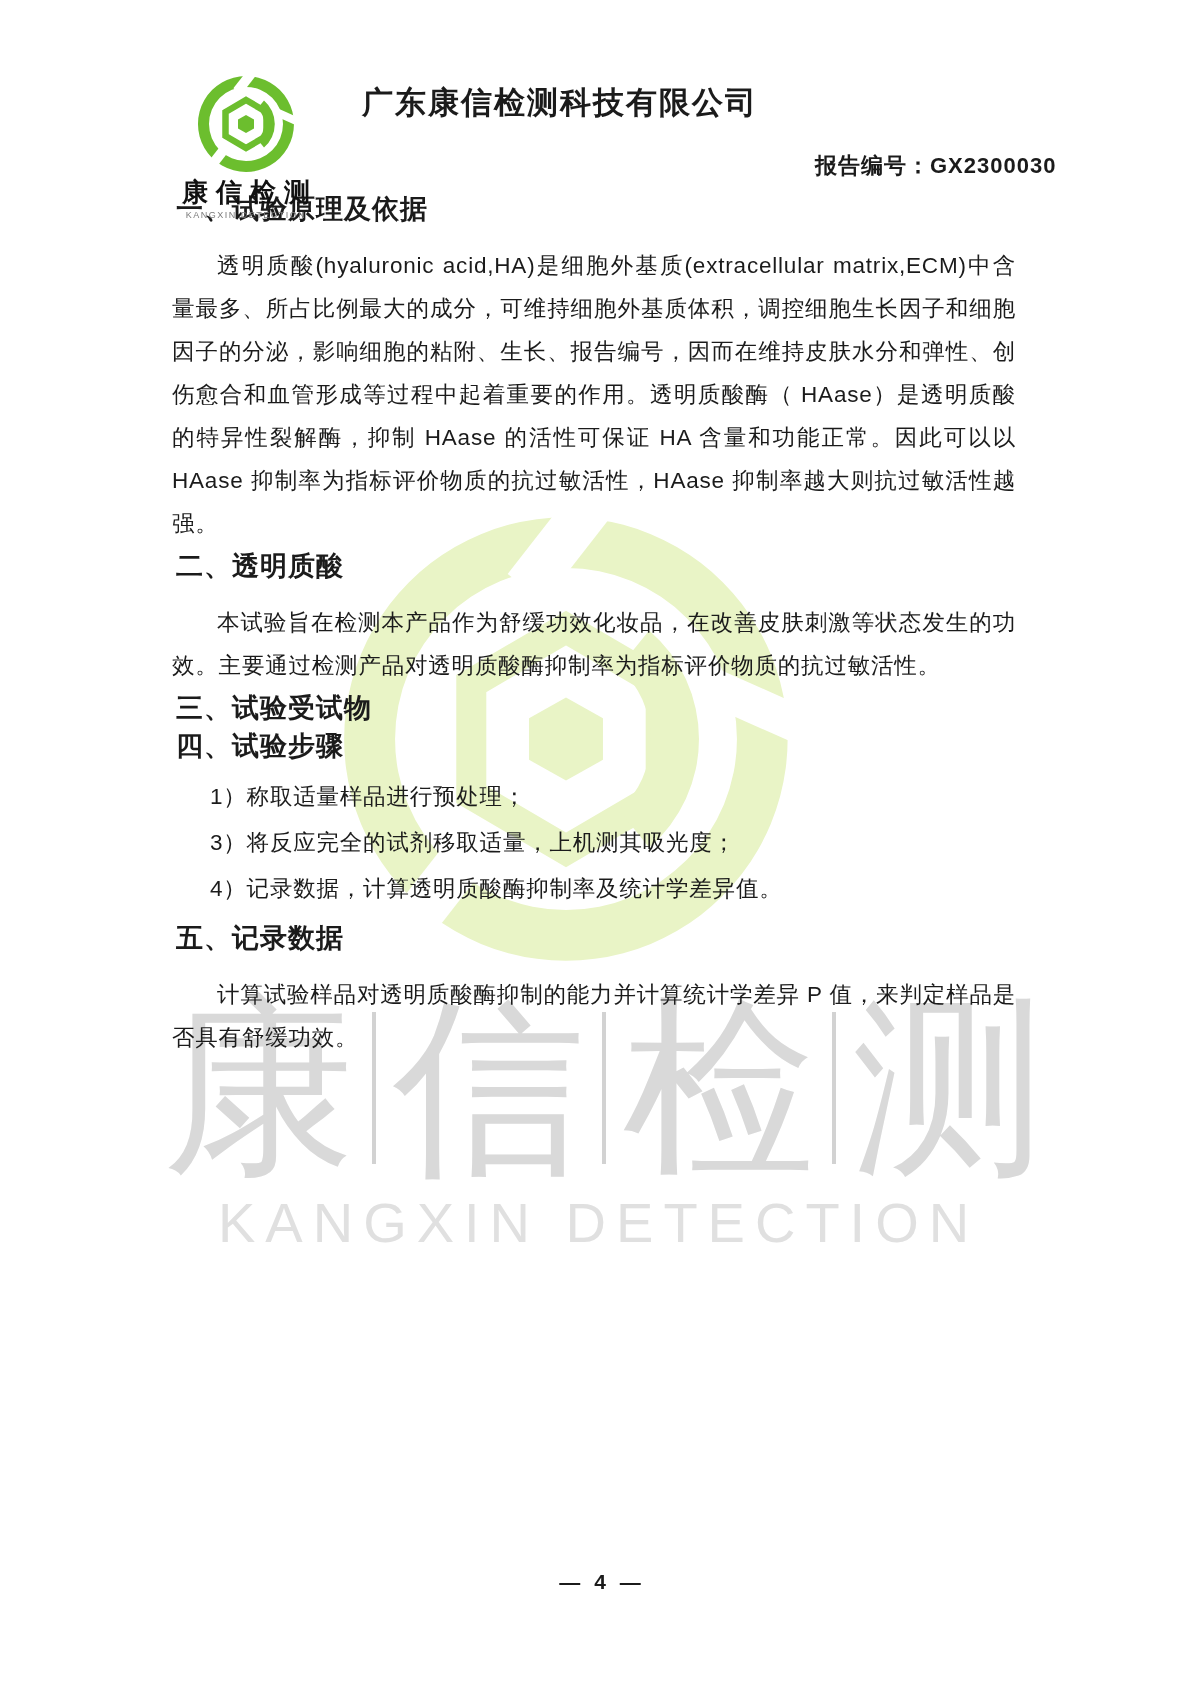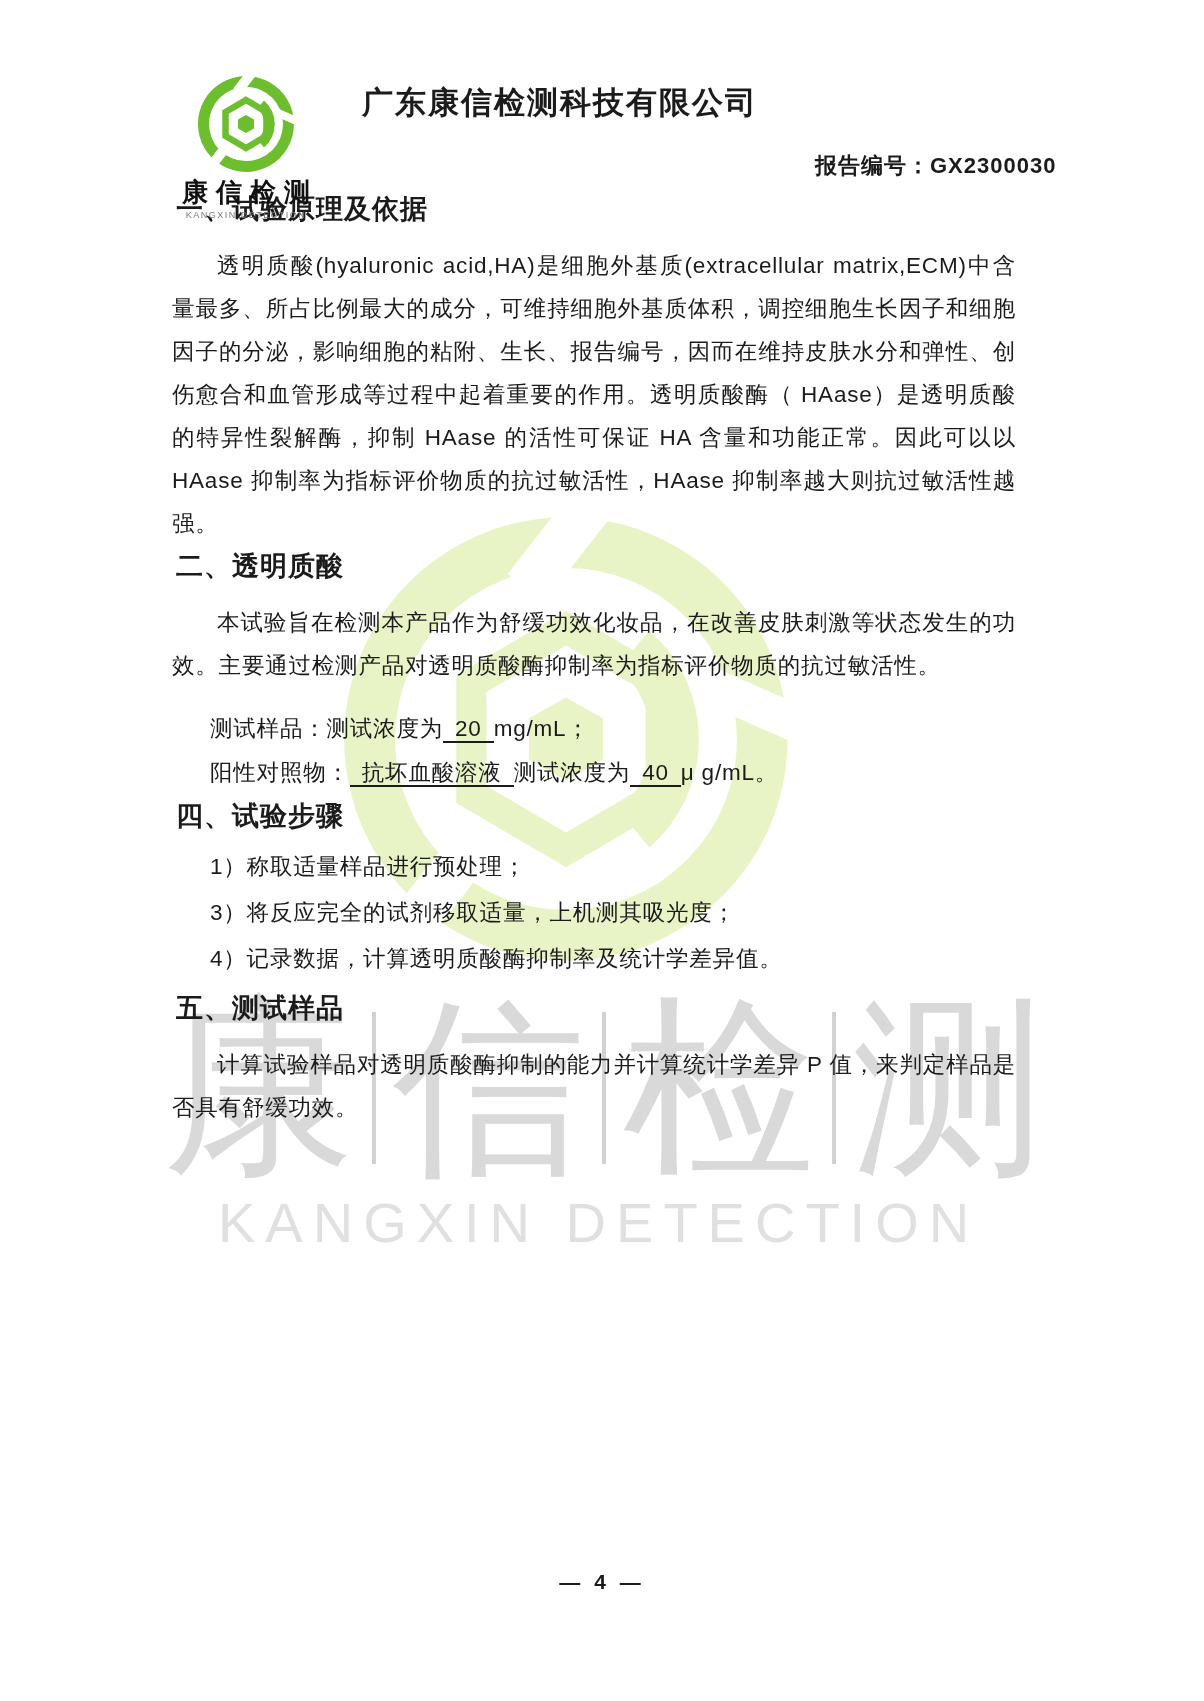--- a/index.html
+++ b/index.html
@@ -131,32 +131,29 @@
   <div class="report-no">报告编号：GX2300030</div>
 
   <div class="content">
 
     <h2 class="sec sec-gap-1">一、试验原理及依据</h2>
     <p class="body">透明质酸(hyaluronic acid,HA)是细胞外基质(extracellular matrix,ECM)中含量最多、所占比例最大的成分，可维持细胞外基质体积，调控细胞生长因子和细胞因子的分泌，影响细胞的粘附、生长、报告编号，因而在维持皮肤水分和弹性、创伤愈合和血管形成等过程中起着重要的作用。透明质酸酶（ HAase）是透明质酸的特异性裂解酶，抑制 HAase 的活性可保证 HA 含量和功能正常。因此可以以 HAase 抑制率为指标评价物质的抗过敏活性，HAase 抑制率越大则抗过敏活性越强。</p>
 
     <h2 class="sec sec-gap-2">二、透明质酸</h2>
     <p class="body">本试验旨在检测本产品作为舒缓功效化妆品，在改善皮肤刺激等状态发生的功效。主要通过检测产品对透明质酸酶抑制率为指标评价物质的抗过敏活性。</p>
 
-    <div class="subject">
-      <div><span>测试样品：测试浓度为</span><span class="uline">20</span><span>mg/mL；</span></div>
-      <div><span>阳性对照物：</span><span class="uline">抗坏血酸溶液</span><span>测试浓度为</span><span class="uline">40</span><span>μ g/mL。</span></div>
-    </div>
+    <h2 class="sec sec-gap-3">三、试验受试物</h2>
 
     <h2 class="sec sec-gap-4">四、试验步骤</h2>
     <div class="steps">
       <div class="step">1）称取适量样品进行预处理；</div>
       <div class="step">3）将反应完全的试剂移取适量，上机测其吸光度；</div>
       <div class="step">4）记录数据，计算透明质酸酶抑制率及统计学差异值。</div>
     </div>
 
-    <h2 class="sec sec-gap-5">五、测试样品</h2>
+    <h2 class="sec sec-gap-5">五、记录数据</h2>
     <p class="body">计算试验样品对透明质酸酶抑制的能力并计算统计学差异 P 值，来判定样品是否具有舒缓功效。</p>
 
   </div>
 
   <div class="page-num">— 4 —</div>
 
 </div>
 
 </body></html>

